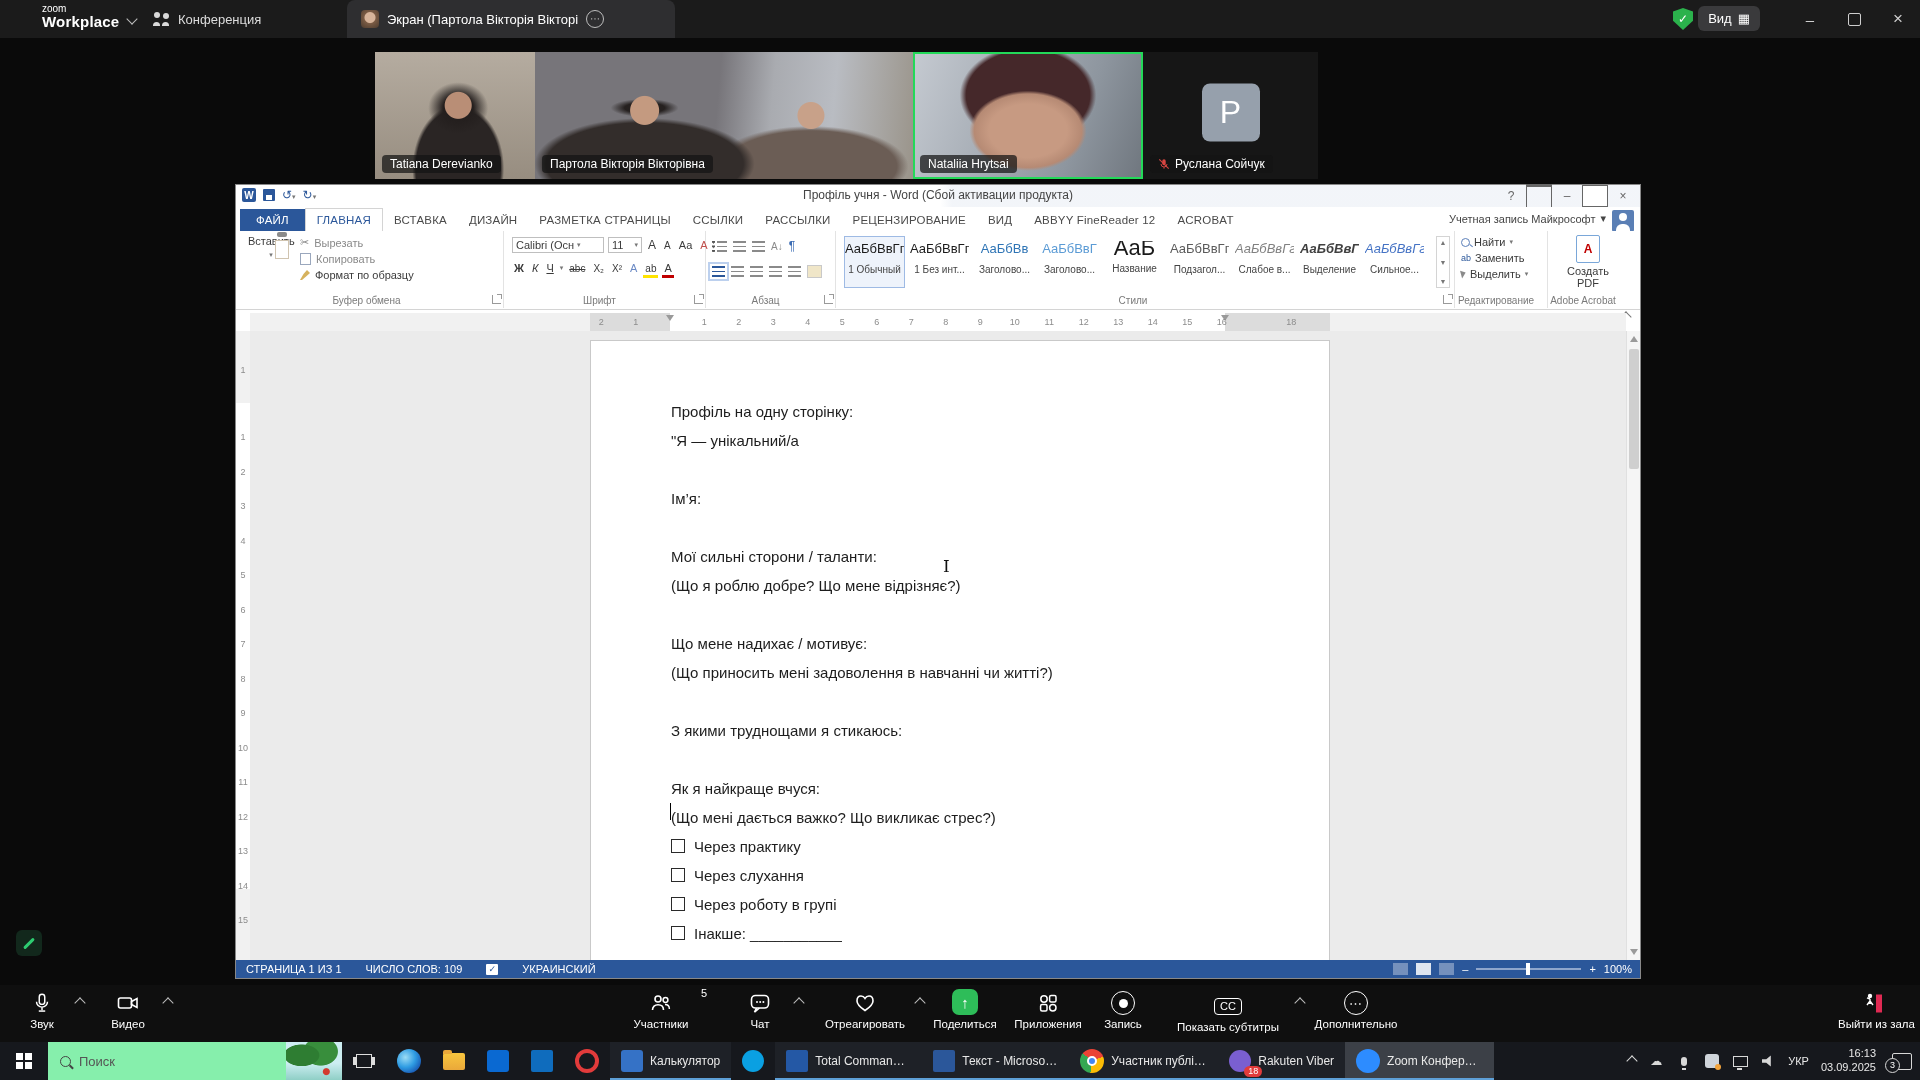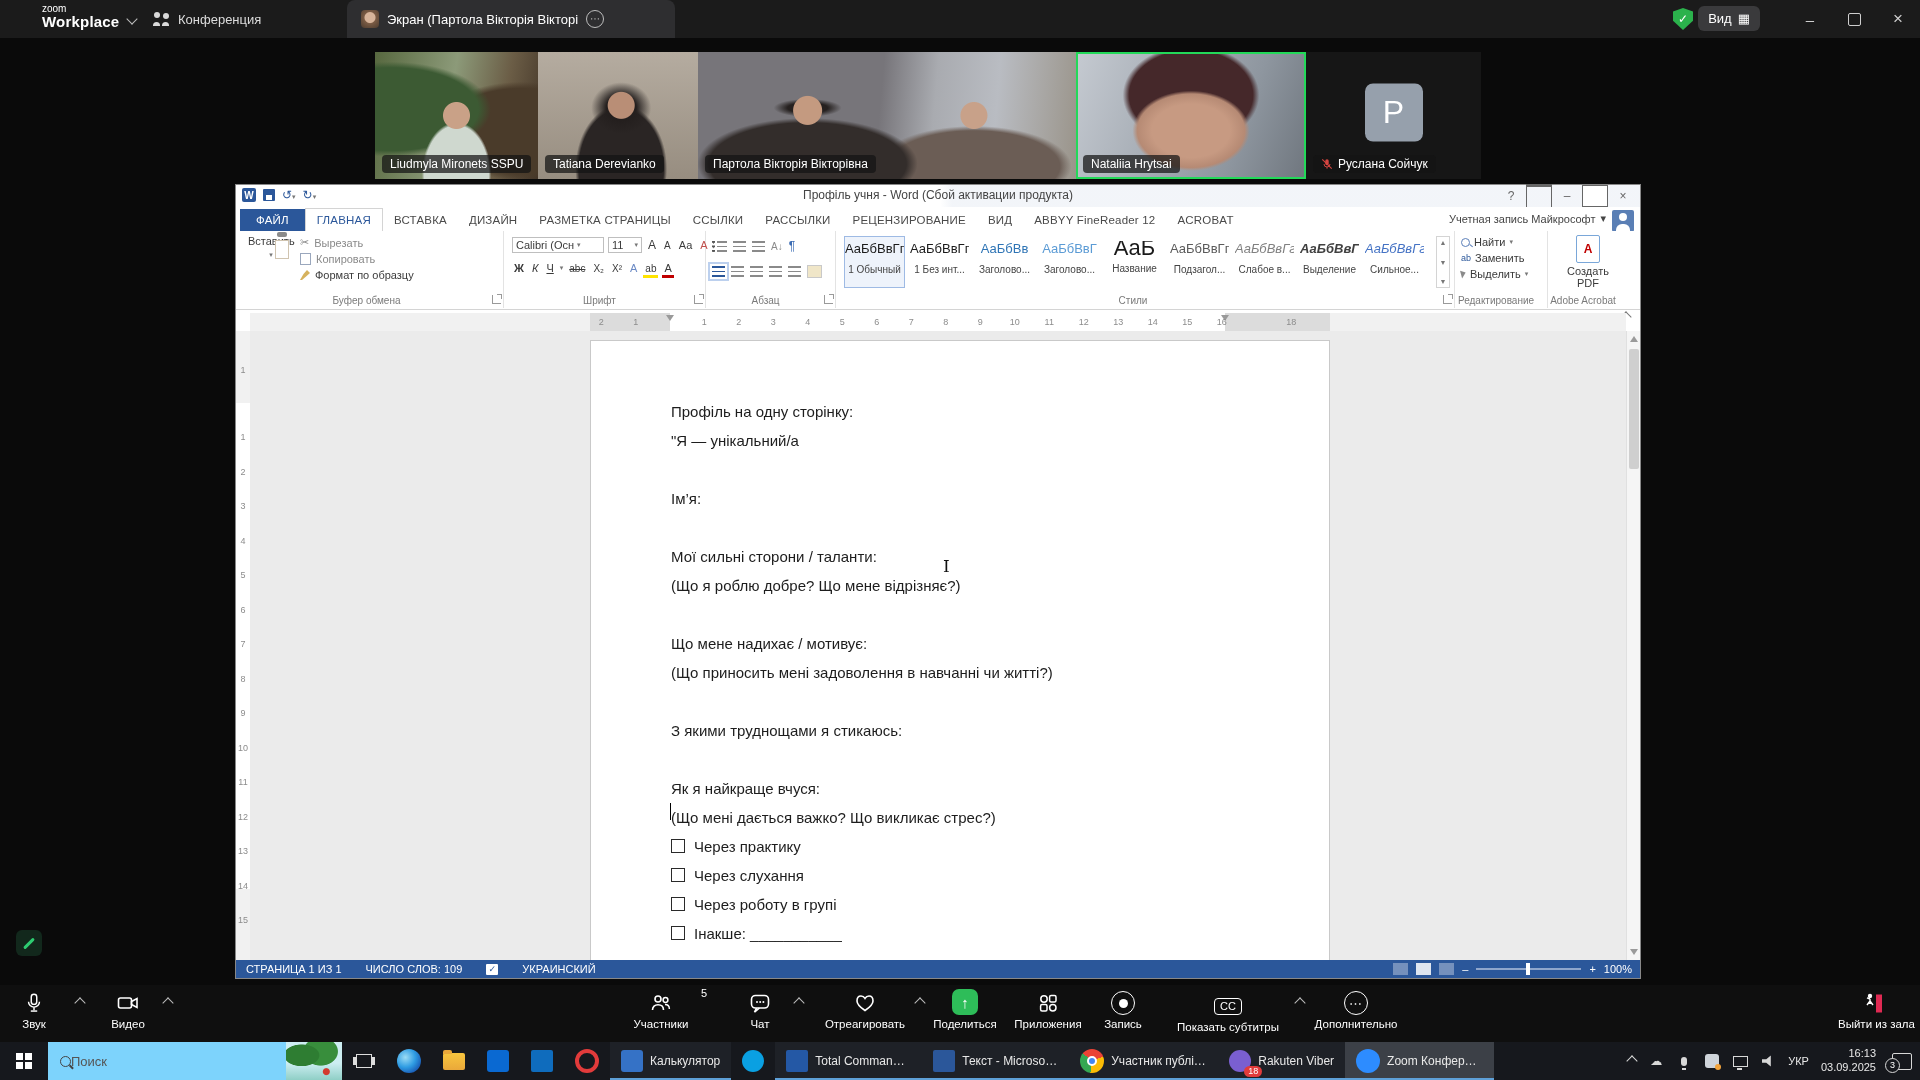--- a/index.html
+++ b/index.html
@@ -214,21 +214,21 @@
   .cc-box{border:1.6px solid #fff;border-radius:4px;font-size:11px;font-weight:normal;padding:2px 5px;line-height:1;}
   .more-circ{width:22px;height:22px;border:1.6px solid #fff;border-radius:50%;display:flex;align-items:center;justify-content:center;font-size:13px;letter-spacing:1px;}
   .rec-circ{width:22px;height:22px;border:1.6px solid #fff;border-radius:50%;display:flex;align-items:center;justify-content:center;}
   .rec-circ::after{content:"";width:9px;height:9px;background:#fff;border-radius:50%;}
 
   
   #taskbar{position:absolute;left:0;top:1042px;width:1920px;height:38px;background:#16181d;display:flex;align-items:stretch;color:#e8e8e8;}
   #start{width:48px;display:flex;align-items:center;justify-content:center;}
   .winlogo{display:grid;grid-template-columns:7px 7px;grid-template-rows:7px 7px;gap:1.5px;}
   .winlogo span{background:#fff;}
-  #tsearch{width:282px;background:#7dd3fc;color:#555;display:flex;align-items:center;gap:0;padding-left:12px;position:relative;font-size:13px;}
+  #tsearch{width:282px;background:#86efac;color:#555;display:flex;align-items:center;gap:8px;padding-left:12px;position:relative;font-size:13px;}
   .mag2{width:9px;height:9px;border:1.6px solid #444;border-radius:50%;position:relative;}
   .mag2::after{content:"";position:absolute;width:5px;height:1.6px;background:#444;right:-4px;bottom:-2px;transform:rotate(45deg);}
   .search-img{position:absolute;right:0;top:0;width:56px;height:38px;background:
      radial-gradient(circle at 72% 78%,#d23b2f 0 3px,rgba(0,0,0,0) 4px),
      radial-gradient(ellipse at 28% 35%,#2e7d32 0 30%,rgba(0,0,0,0) 32%),
      radial-gradient(ellipse at 62% 25%,#388e3c 0 34%,rgba(0,0,0,0) 36%),
      linear-gradient(#cdeef2 0 55%,#8fcfc6);}
   #taskview{width:44px;display:flex;align-items:center;justify-content:center;}
   .tv-ico{width:14px;height:12px;border:1.4px solid #ddd;position:relative;}
   .tv-ico::before{content:"";position:absolute;left:-4px;top:2px;width:3px;height:8px;background:#ddd;}
@@ -298,27 +298,20 @@
     <span class="win-ctl" id="tb-max">
         <span class="restore-box"></span>
       </span>
     <span class="win-ctl" id="tb-close">×</span>
   </div>
 
   <div id="stage">
 
     <div id="videos">
 
-        <div class="vtile t1">
-
-          <span class="vtag">
-
-            <span>Liudmyla Mironets SSPU</span>
-          </span>
-        </div>
 
         <div class="vtile t2">
 
           <span class="vtag">
 
             <span>Tatiana Derevianko</span>
           </span>
         </div>
 
         <div class="vtile t3">
@@ -713,21 +706,21 @@
         </div>
       </div>
     </div>
 
     <span id="annotate">
         <span class="pen"></span>
       </span>
     <span id="ibeam">I</span>
 
     <div id="ztoolbar">
-      <div class="zbtn" style="left:6px;width:56px;text-align:center;">
+      <div class="zbtn" style="left:14px;width:56px;text-align:center;">
         <span class="zico">
             <svg width="22" height="24" viewBox="0 0 24 24">
               <rect x="9" y="2.5" width="6" height="11" rx="3" fill="none" stroke="#fff" stroke-width="1.6"></rect>
               <path d="M6 10.5a6 6 0 0 0 12 0" fill="none" stroke="#fff" stroke-width="1.6"></path>
               <line x1="12" y1="16.5" x2="12" y2="20" stroke="#fff" stroke-width="1.6"></line>
               <line x1="8.5" y1="20.8" x2="15.5" y2="20.8" stroke="#fff" stroke-width="1.6"></line>
             </svg>
           </span>
         <span class="zlbl">Звук</span>
       </div>

